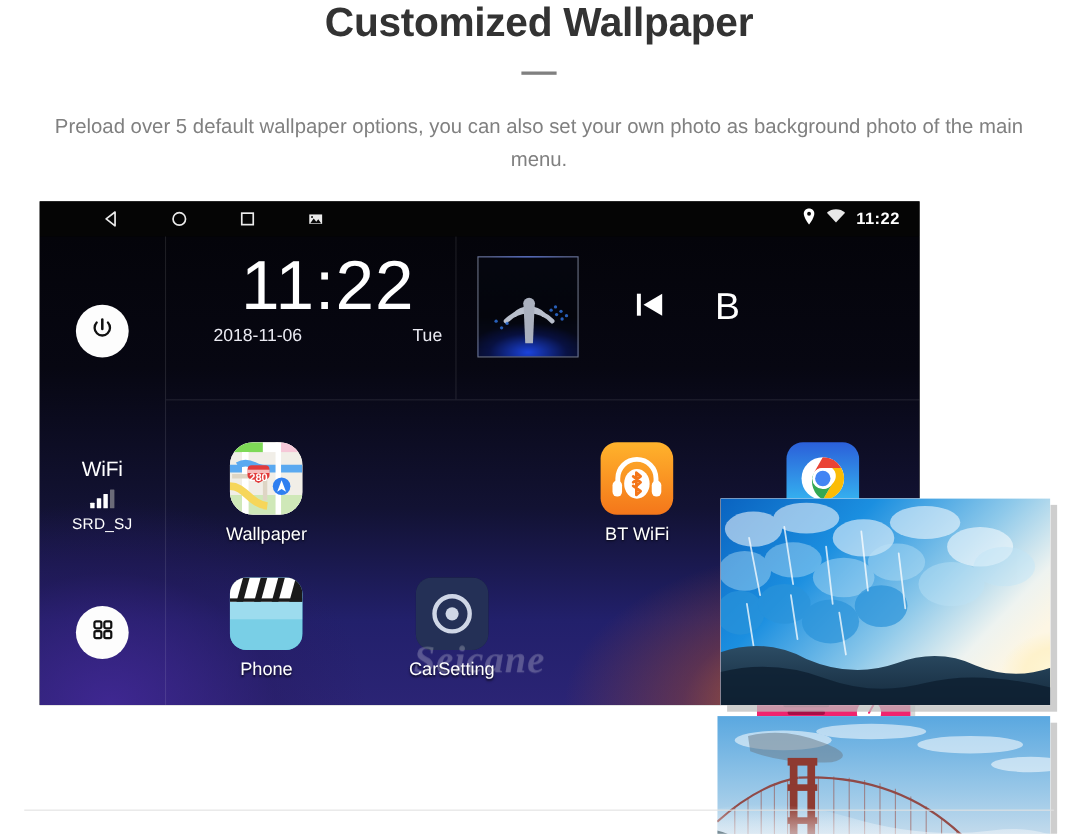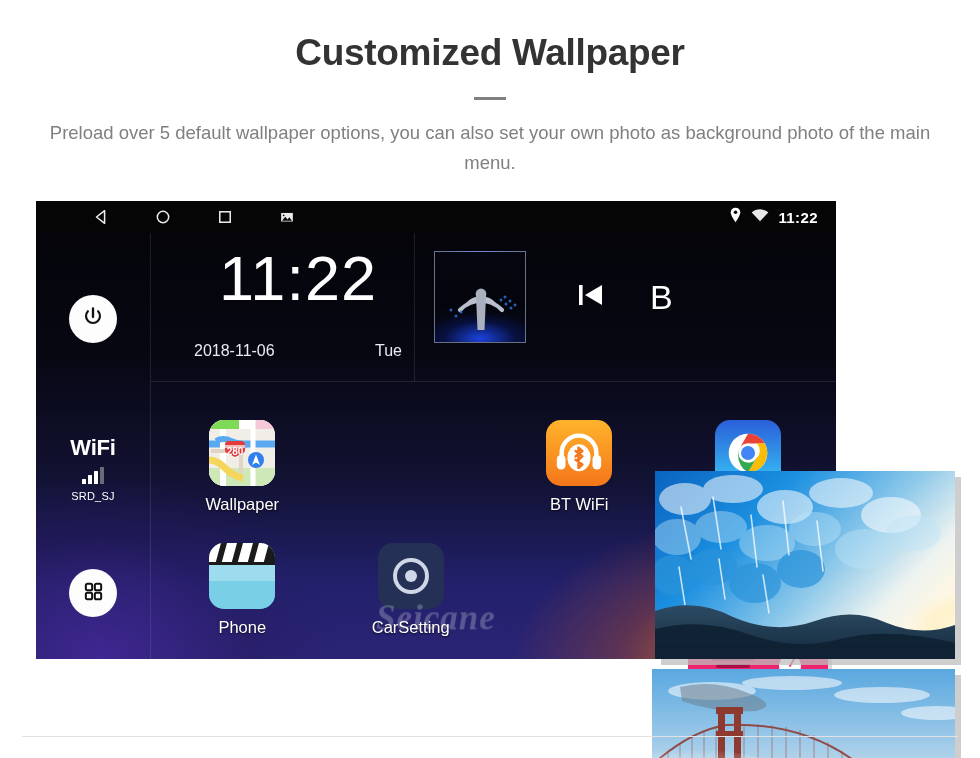--- a/index.html
+++ b/index.html
@@ -4,31 +4,31 @@
 <style>
   * { box-sizing: border-box; margin: 0; padding: 0; }
   html, body {
     width: 980px; height: 758px;
     background: #ffffff;
     font-family: "Liberation Sans", sans-serif;
     overflow: hidden;
   }
 
   
-  .header { width: 980px; padding-top: 32px; text-align: center; }
+  .header { width: 980px; text-align: center; }
   .page-title {
     font-size: 37px; font-weight: bold; color: #333333;
     letter-spacing: -0.3px; line-height: 1.15;
   }
   .title-rule {
     width: 32px; height: 3px; background: #808080;
     margin: 22px auto 0;
   }
   .page-subtitle {
-    margin: 18px auto 0; width: 918px;
+    margin: 32px auto 0; width: 918px;
     font-size: 18.5px; color: #808080; line-height: 1.62;
     font-weight: 400;
   }
 
   
   .stage { position: relative; width: 844px; height: 470px; margin-top: 24px; }
 
   .device {
     position: absolute; left: 36px; top: 0;
     width: 800px; height: 458px;
@@ -80,39 +80,39 @@
     border-radius: 50%; background: #fdfdfd;
     display: flex; align-items: center; justify-content: center;
   }
   .btn-power { top: 62px; }
   .btn-apps  { top: 336px; }
 
   .wifi-block {
     position: absolute; left: 0; top: 202px; width: 114px; text-align: center;
   }
   .wifi-label {
-    color: #fff; font-size: 22px; font-weight: bold; letter-spacing: -.2px;
+    color: #fff; font-size: 19px; font-weight: normal; letter-spacing: -.2px;
   }
   .wifi-bars {
     display: flex; align-items: flex-end; justify-content: center;
     gap: 2px; height: 17px; margin-top: 6px;
   }
   .wifi-bars i { width: 4px; background: #ffffff; display: block; border-radius: .5px; }
   .wifi-bars i.off { background: #6b6b78; }
-  .wifi-ssid { color: #fff; font-size: 11px; margin-top: 6px; letter-spacing: .2px; }
+  .wifi-ssid { color: #fff; font-size: 14px; margin-top: 6px; letter-spacing: .2px; }
 
   
   .clock-widget { position: absolute; left: 150px; top: 14px; width: 224px; text-align: center; }
   .clock-time {
     color: #fff; font-size: 63px; font-weight: 300; line-height: 1;
     letter-spacing: 1px;
   }
   .clock-row {
     display: flex; justify-content: space-between; align-items: baseline;
-    margin-top: 32px; padding: 0 8px; color: #eaeaf2; font-size: 16px; gap: 27px;
+    margin-top: 5px; padding: 0 8px; color: #eaeaf2; font-size: 16px; gap: 27px;
   }
 
   
   .radio-widget { position: absolute; left: 398px; top: 18px; display: flex; align-items: center; }
   .radio-tile {
     width: 92px; height: 92px;
     border: 1px solid rgba(190,200,230,.55);
     background:
       radial-gradient(ellipse 70px 34px at 50% 96%, rgba(28,70,230,.95) 0%, rgba(10,25,110,.45) 50%, rgba(0,0,0,0) 78%),
       linear-gradient(180deg,#05060f 0%, #04050c 60%, #070c24 100%);
@@ -130,21 +130,21 @@
     padding: 12px 4px 8px 4px;
   }
   .app { display: flex; flex-direction: column; align-items: center; justify-content: center; }
   .app-ico { width: 66px; height: 66px; border-radius: 15px; position: relative; overflow: hidden; flex: none; }
   .app-label {
     margin-top: 9px; color: #fff; font-size: 16.5px; font-weight: 500;
     text-shadow: 0 1px 2px rgba(0,0,0,.75); white-space: nowrap;
   }
 
   
-  .ico-nav { background: #f2efe9; }
+  .ico-nav { background: #f2efe9; border-radius: 21px; }
   .ico-phone { background: linear-gradient(180deg,#5ddc5a 0%,#2cbf2a 100%); display:flex;align-items:center;justify-content:center; }
   .ico-music { background: linear-gradient(150deg,#f4279c 0%,#c71ad1 100%); display:flex;align-items:center;justify-content:center; }
   .ico-bt { background: linear-gradient(180deg,#ffb32c 0%,#f4761a 100%); display:flex;align-items:center;justify-content:center; }
   .ico-chrome { background: linear-gradient(180deg,#2b5fd9 0%,#37c6f5 100%); display:flex;align-items:center;justify-content:center; }
   .ico-video { background: linear-gradient(180deg,#8fd8ee 0%,#3fa8c8 100%); }
   .ico-carset { background: #1b2340; }
 
   
   .watermark {
     position: absolute; left: 0; right: 0; bottom: 21px; text-align: center;

